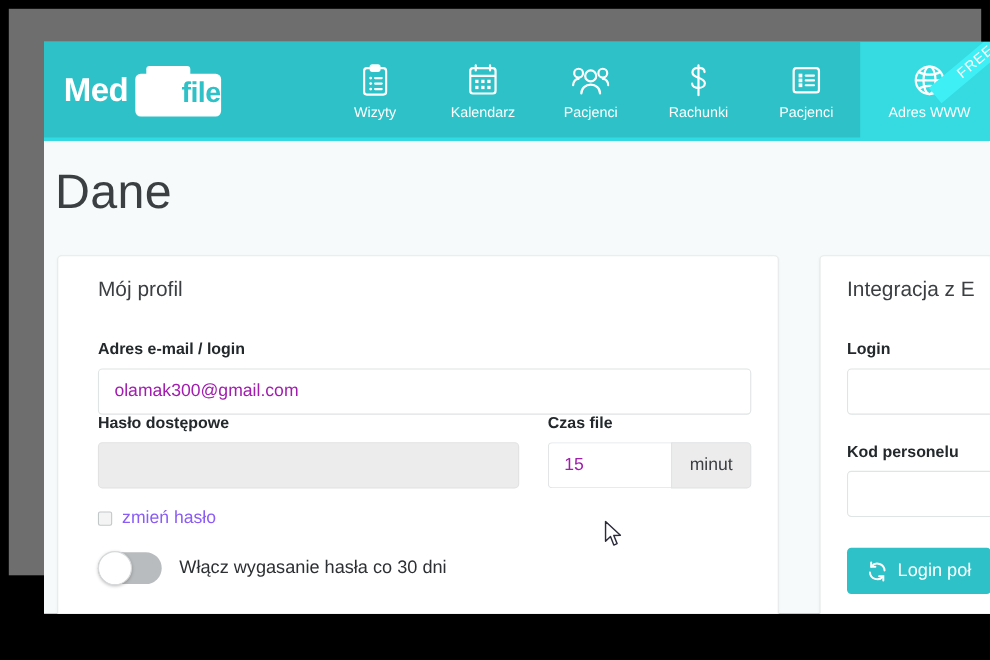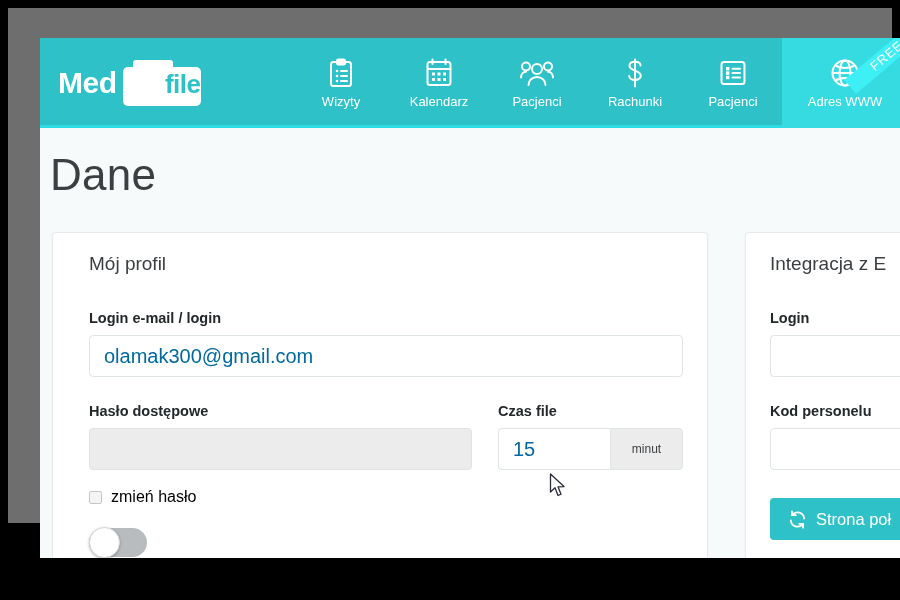--- a/index.html
+++ b/index.html
@@ -192,67 +192,67 @@
     margin-bottom: 9px;
     display: block;
   }
 
   .input {
     width: 100%;
     height: 42px;
     border: 1px solid #dfe4e4;
     border-radius: 4px;
     background: #ffffff;
-    font-size: 20px;
-    color: #0369a1;
+    font-size: 16px;
+    color: #a21caf;
     padding: 0 14px;
     font-family: "Liberation Sans", sans-serif;
     outline: none;
   }
   .input.disabled { background: #ececec; border-color: #e2e2e2; }
 
-  .row-2 { display: flex; gap: 26px; margin-top: 26px; }
+  .row-2 { display: flex; gap: 26px; }
   .col-pass { flex: 1 1 auto; }
   .col-sess { flex: 0 0 185px; }
 
   .input-group { display: flex; }
   .input-group .input {
     border-radius: 4px 0 0 4px;
     border-right: none;
     width: 112px;
   }
   .input-addon {
     height: 42px;
     min-width: 73px;
     padding: 0 14px;
     border: 1px solid #dfe4e4;
     border-radius: 0 4px 4px 0;
     background: #ececec;
     color: #3b3f42;
-    font-size: 12px;
+    font-size: 16px;
     display: flex;
     align-items: center;
     justify-content: center;
   }
 
   .check-row {
     display: flex;
     align-items: center;
     gap: 9px;
     margin-top: 18px;
   }
   .checkbox {
     width: 13px;
     height: 13px;
     border: 1px solid #c2c7c7;
     border-radius: 2px;
     background: #f4f4f4;
     flex: 0 0 auto;
   }
-  .check-label { font-size: 16px; color: #000000; }
+  .check-label { font-size: 16px; color: #8b5cf6; }
 
   .toggle-row {
     display: flex;
     align-items: center;
     gap: 16px;
     margin-top: 22px;
   }
   .toggle {
     width: 58px;
     height: 29px;
@@ -413,21 +413,21 @@
       <div id="page">
 
         <h1 id="page-title">Dane</h1>
 
         <div id="cards">
 
           <div class="card card-left">
 
             <div class="card-title">Mój profil</div>
 
-            <label class="field-label">Login e-mail / login</label>
+            <label class="field-label">Adres e-mail / login</label>
             <input class="input" type="text" value="olamak300@gmail.com" style="">
 
             <div class="row-2">
 
               <div class="col-pass">
                 <label class="field-label">Hasło dostępowe</label>
                 <input class="input disabled" type="password" readonly="" value="" style="">
               </div>
 
               <div class="col-sess">
@@ -442,20 +442,21 @@
 
             <div class="check-row">
               <span class="checkbox"></span>
               <span class="check-label">zmień hasło</span>
             </div>
 
             <div class="toggle-row">
               <span class="toggle">
                 <span class="knob"></span>
               </span>
+              <span class="toggle-label">Włącz wygasanie hasła co 30 dni</span>
             </div>
 
           </div>
 
           <div class="card card-right">
 
             <div class="card-title">Integracja z E</div>
 
             <label class="field-label">Login</label>
             <input class="input" type="text" value="" style="">
@@ -467,21 +468,21 @@
 
             <button class="btn-teal">
               <span style="line-height:0;">
                 <svg width="19" height="19" viewBox="0 0 20 20" fill="none" stroke="#ffffff" stroke-width="1.9" stroke-linecap="round">
                   <path d="M17 9A7 7 0 0 0 4.6 5.1"></path>
                   <polyline points="4.2,1.4 4.2,5.4 8.2,5.4"></polyline>
                   <path d="M3 11a7 7 0 0 0 12.4 3.9"></path>
                   <polyline points="15.8,18.6 15.8,14.6 11.8,14.6"></polyline>
                 </svg>
               </span>
-              <span>Strona poł</span>
+              <span>Login poł</span>
             </button>
 
           </div>
 
         </div>
       </div>
     </div>
 
     <span id="cursor">
       <svg width="18" height="26" viewBox="0 0 18 26">

